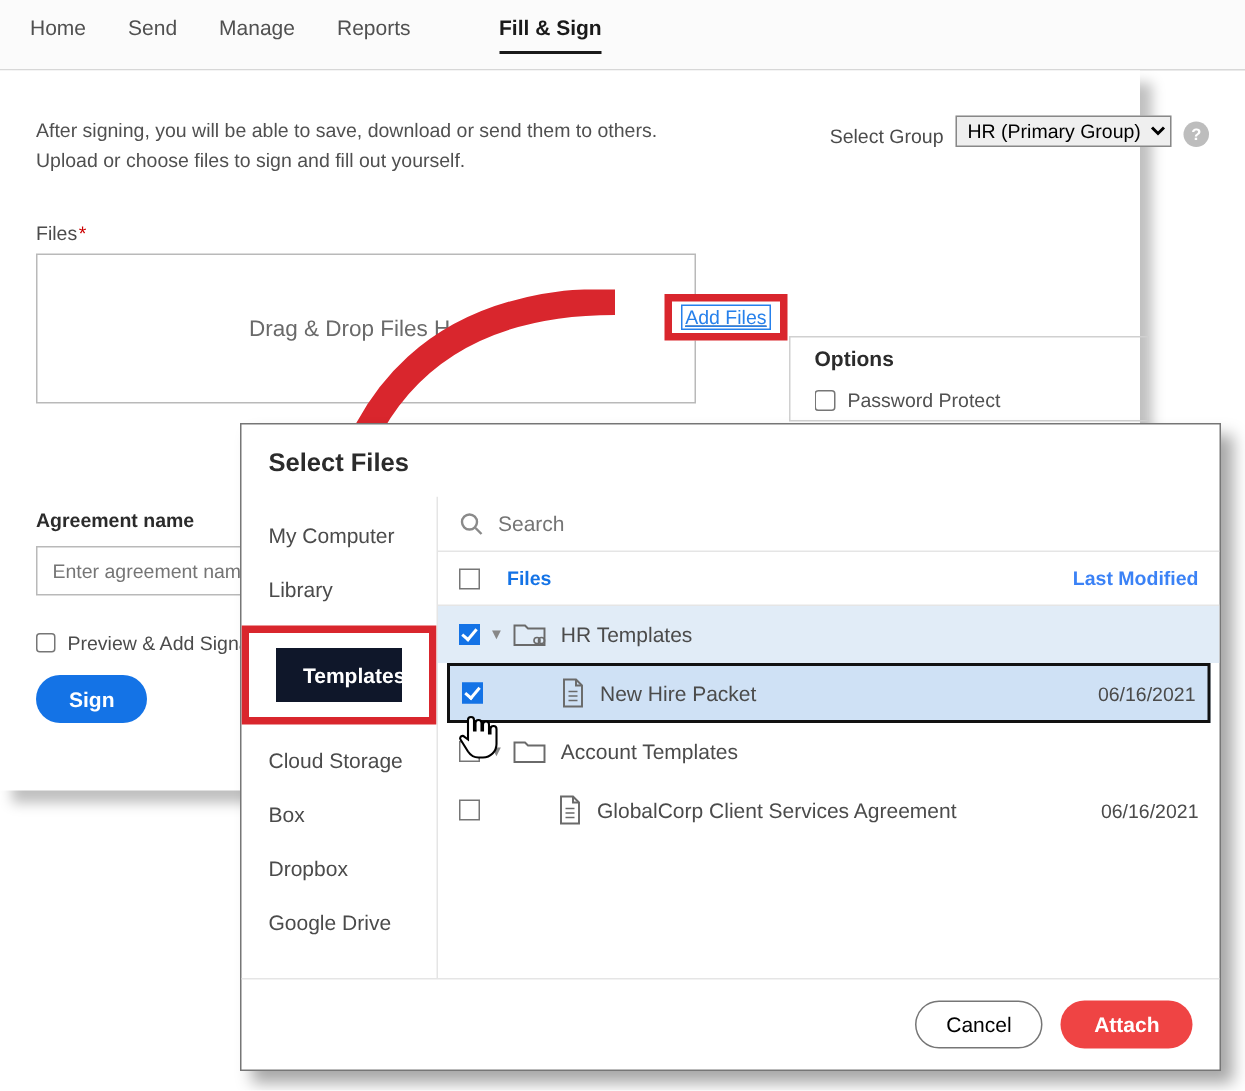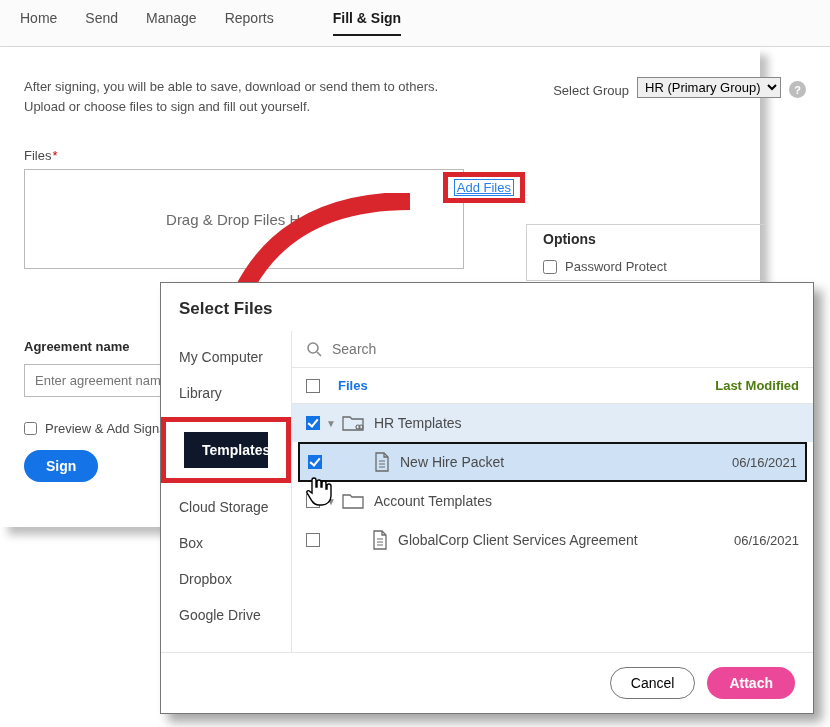--- a/index.html
+++ b/index.html
@@ -17,21 +17,21 @@
 
   .intro { font-size: 13px; color: #505050; line-height: 1.5; max-width: 440px; }
   .toprow { display: flex; justify-content: space-between; align-items: flex-start; }
   .select-group { display: flex; align-items: flex-end; gap: 8px; font-size: 13px; }
   .select-group select { border: 1px solid #888; padding: 1px 3px; font-size: 13px; }
   .help-circle { width: 17px; height: 17px; border-radius: 50%; background: #bdbdbd; color: #fff; display: inline-flex; align-items: center; justify-content: center; font-size: 11px; font-weight:700; }
 
   .files-label { margin-top: 32px; font-size: 13px; }
   .files-label .req { color: #c00; margin-left: 1px; }
   
-  .addfiles-wrap { position: absolute; right: 305px; top: 172px; z-index: 3; text-decoration: underline; }
+  .addfiles-wrap { position: absolute; right: 305px; top: 196px; z-index: 3; text-decoration: underline; }
   .addfiles-highlight { border: 5px solid #d9262d; padding: 2px 6px 3px 6px; background: #fff; }
   .addfiles-link { color: #2680eb; text-decoration: underline; font-size: 13px; border: 1px solid #2680eb; padding: 0 2px; }
 
   .dropzone { margin-top: 6px; width: 440px; height: 100px; border: 1px solid #b9b9b9; display: flex; align-items: center; justify-content: center; color: #6a6a6a; font-size: 15px; }
 
   .options { position: absolute; left: 526px; top: 224px; width: 240px; border: 1px solid #d0d0d0; padding: 6px 16px; }
   .options h4 { font-size: 14px; color: #2b2b2b; margin-bottom: 12px; font-weight: 700; }
   .options label { font-size: 13px; color: #505050; display: flex; align-items: center; gap: 8px; }
   .options input[type=checkbox] { width: 14px; height: 14px; }
 
@@ -53,39 +53,39 @@
   .tpl-highlight { border: 5px solid #d9262d; margin: 6px 0 6px 0; }
   .tpl-highlight .tpl-btn { background: #0f172a; color: #fff; padding: 10px 18px; font-size: 14px; font-weight: 600; }
 
   .modal-main { flex: 1; border-left: 1px solid #e5e5e5; display: flex; flex-direction: column; }
   .search-row { display: flex; align-items: center; gap: 10px; padding: 10px 14px; border-bottom: 1px solid #e5e5e5; }
   .search-row input { border: none; outline: none; font-size: 14px; flex: 1; }
   .search-icon svg { display:block; }
 
   .th-row { display: flex; align-items: center; padding: 10px 14px; border-bottom: 1px solid #e5e5e5; }
   .th-name { color: #1473e6; font-weight: 700; font-size: 13px; margin-left: 18px; }
-  .th-mod { margin-left: auto; color: #4d7c0f; font-weight: 700; font-size: 13px; text-align: right; }
+  .th-mod { margin-left: auto; color: #3b82f6; font-weight: 700; font-size: 13px; text-align: right; }
   .ckbox { width: 14px; height: 14px; border: 1px solid #767676; display: inline-block; background: #fff; }
   .ckbox.checked { background: #1473e6; border-color: #1473e6; position: relative; }
   .ckbox.checked::after { content: ""; position: absolute; left: 3px; top: 0px; width: 4px; height: 8px; border: solid #fff; border-width: 0 2px 2px 0; transform: rotate(40deg); }
 
   .row { display: flex; align-items: center; padding: 10px 14px; font-size: 14px; color: #4b4b4b; }
   .row .caret { margin: 0 6px; color: #888; font-size: 10px; }
   .row .date { margin-left: auto; font-size: 13px; color: #4b4b4b; }
   .folder-row { background: #e1ecf7; }
   .file-row.sel { background: #cfe1f5; border: 2px solid #111; margin: 0 6px; padding: 8px 8px; }
   .file-row.sel .ckbox.checked { background: #1473e6; }
   .indented2 { padding-left: 52px; }
   .icon-slot { display: inline-flex; margin-right: 10px; }
 
   .cursor-svg { position: absolute; left: 303px; top: 475px; z-index: 7; pointer-events: none; }
 
   .modal-footer { border-top: 1px solid #e5e5e5; display: flex; justify-content: flex-end; gap: 12px; padding: 14px 18px; }
   .btn-cancel { border: 1px solid #767676; background: #fff; border-radius: 18px; padding: 7px 20px; font-size: 14px; }
-  .btn-attach { background: #ec4899; color: #fff; border: none; border-radius: 18px; padding: 7px 22px; font-size: 14px; font-weight: 600; }
+  .btn-attach { background: #ef4444; color: #fff; border: none; border-radius: 18px; padding: 7px 22px; font-size: 14px; font-weight: 600; }
 </style>
 </head>
 <body>
 
 <div class="topnav">
   <a href="#">Home</a>
   <a href="#">Send</a>
   <a href="#">Manage</a>
   <a href="#">Reports</a>
   <a href="#" class="active">Fill &amp; Sign</a>

